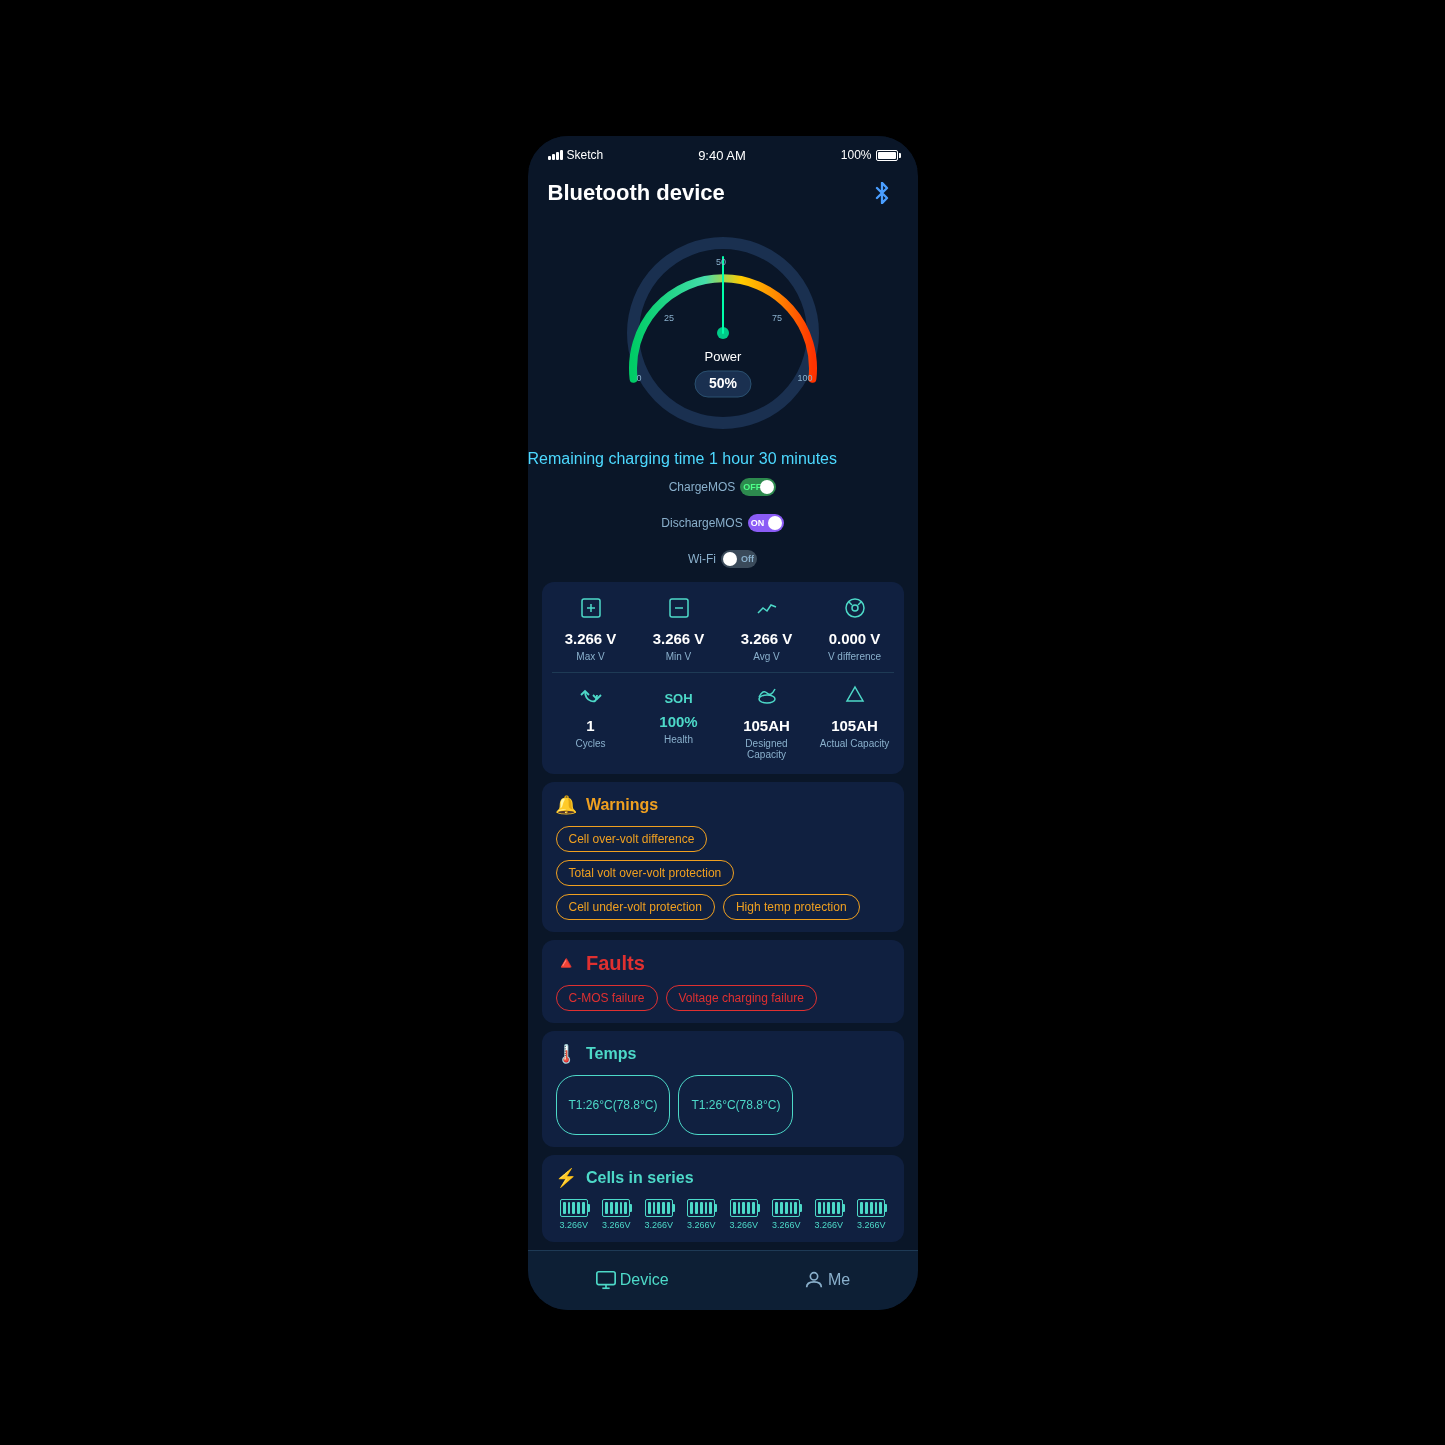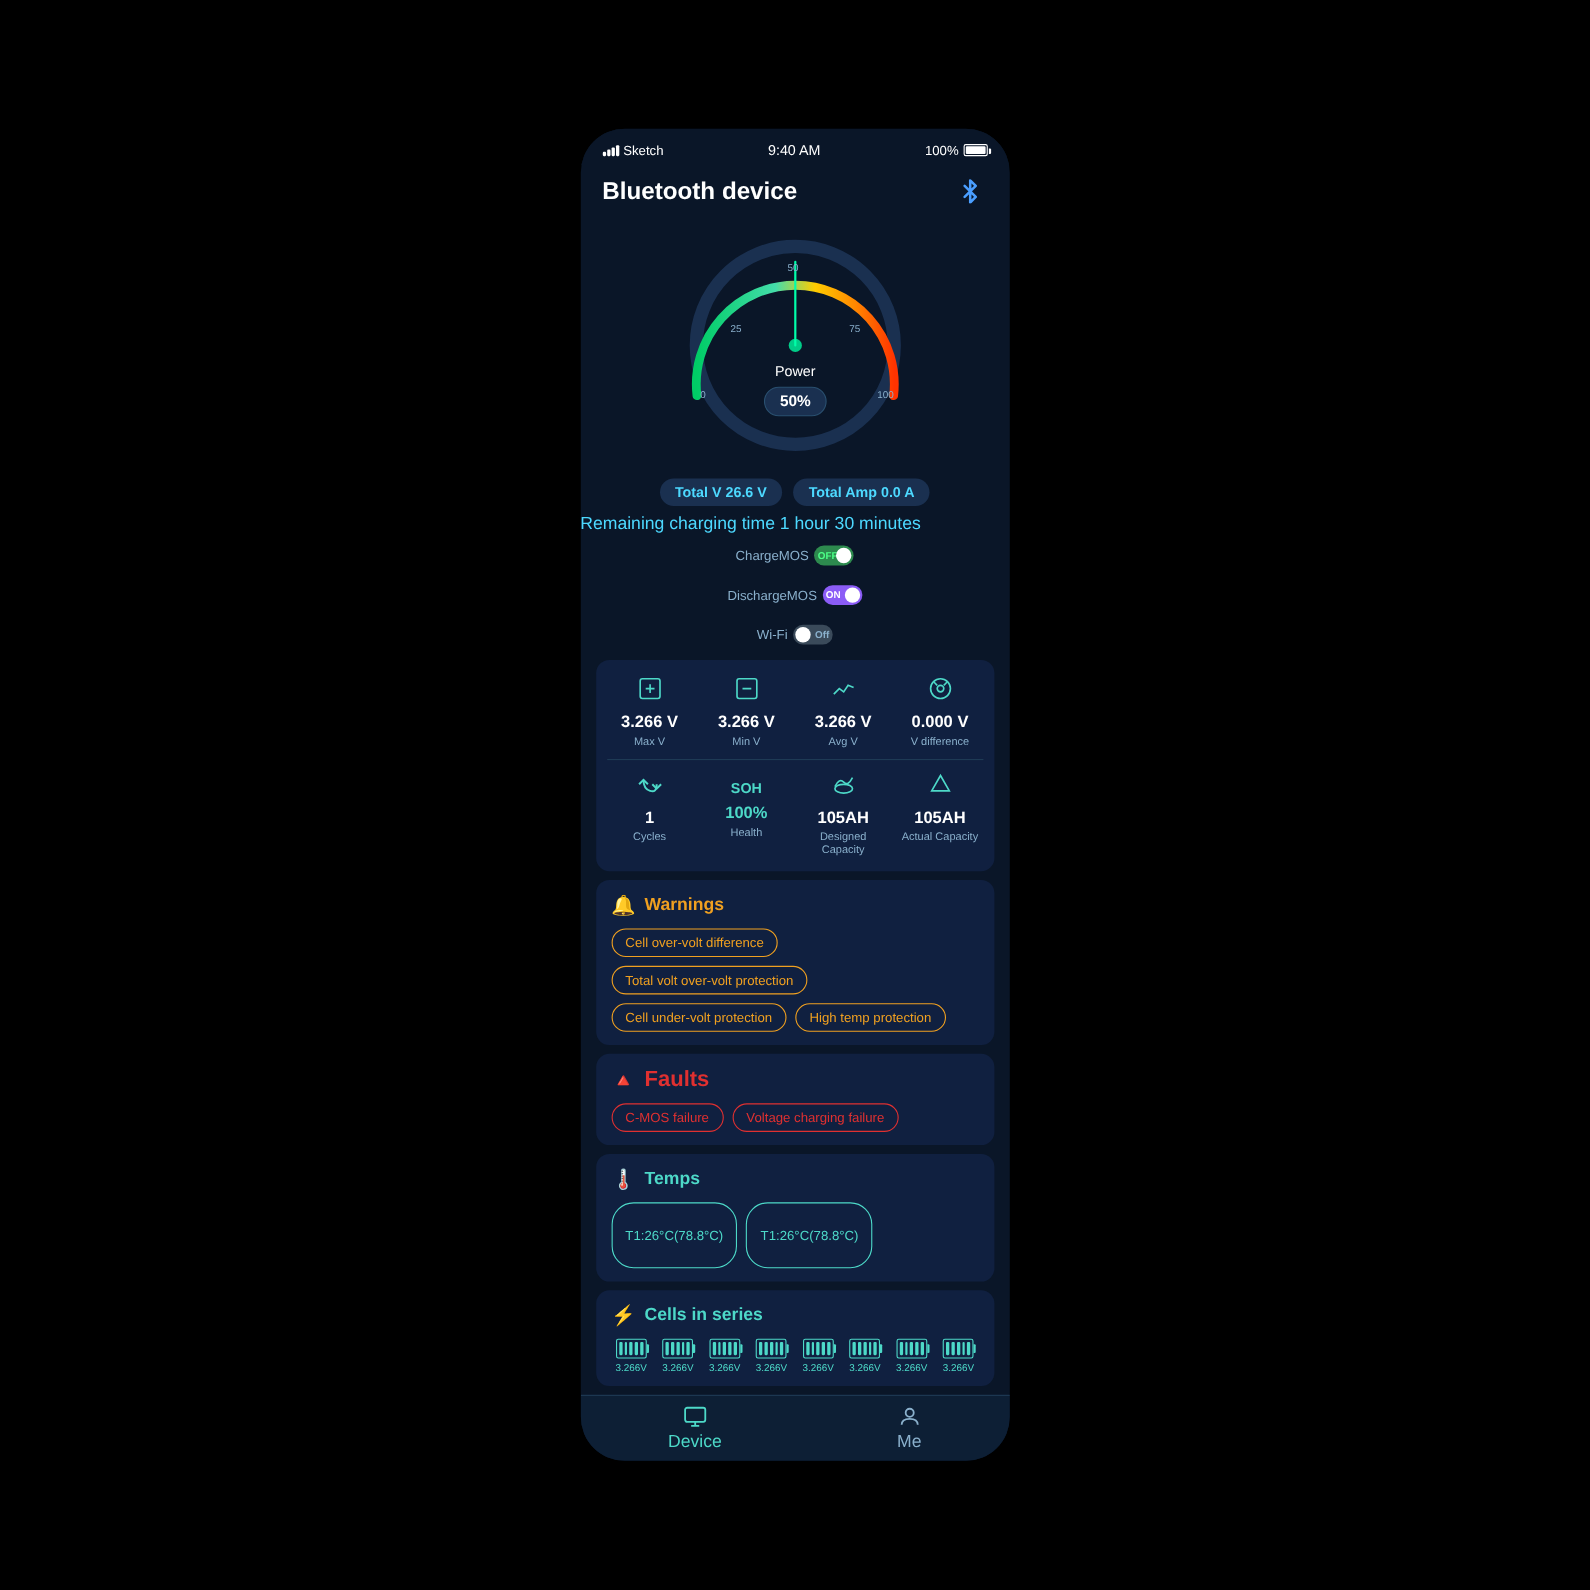--- a/index.html
+++ b/index.html
@@ -249,21 +249,21 @@
       left: 0; right: 0;
       height: 60px;
       background: #0d1f35;
       border-top: 1px solid #1e3a55;
       display: flex;
       align-items: center;
       justify-content: space-around;
     }
     .nav-item {
       display: flex;
-      flex-direction: column;
+      flex-direction: row;
       align-items: center;
       gap: 3px;
       padding: 6px 20px;
     }
     .nav-active { color: #4dd9c8; }
     .nav-inactive { color: #8ab0cc; }
   </style>
 </head>
 <body>
 
@@ -330,30 +330,20 @@
         <text x="110" y="165" text-anchor="middle" fill="#ffffff" font-size="14" font-weight="bold" font-family="Arial">50%</text>
 
         <text x="56" y="98" text-anchor="middle" fill="#8ab0cc" font-size="9" font-family="Arial">25</text>
         <text x="108" y="42" text-anchor="middle" fill="#8ab0cc" font-size="9" font-family="Arial">50</text>
         <text x="164" y="98" text-anchor="middle" fill="#8ab0cc" font-size="9" font-family="Arial">75</text>
         <text x="26" y="158" text-anchor="middle" fill="#8ab0cc" font-size="9" font-family="Arial">0</text>
         <text x="192" y="158" text-anchor="middle" fill="#8ab0cc" font-size="9" font-family="Arial">100</text>
       </svg>
     </div>
 
-    <div class="stats-row">
-      <div class="stat-pill">
-        <span>Total V</span>
-        <span>26.6 V</span>
-      </div>
-      <div class="stat-pill">
-        <span>Total Amp</span>
-        <span>0.0 A</span>
-      </div>
-    </div>
 
     <div class="charging-time">
       <span>Remaining charging time</span>
       <span>1 hour 30 minutes</span>
     </div>
 
     <div class="toggle-row">
       <div class="toggle-item">
         <span>ChargeMOS</span>
         <div class="toggle-switch toggle-on-green" style="position:relative;">

